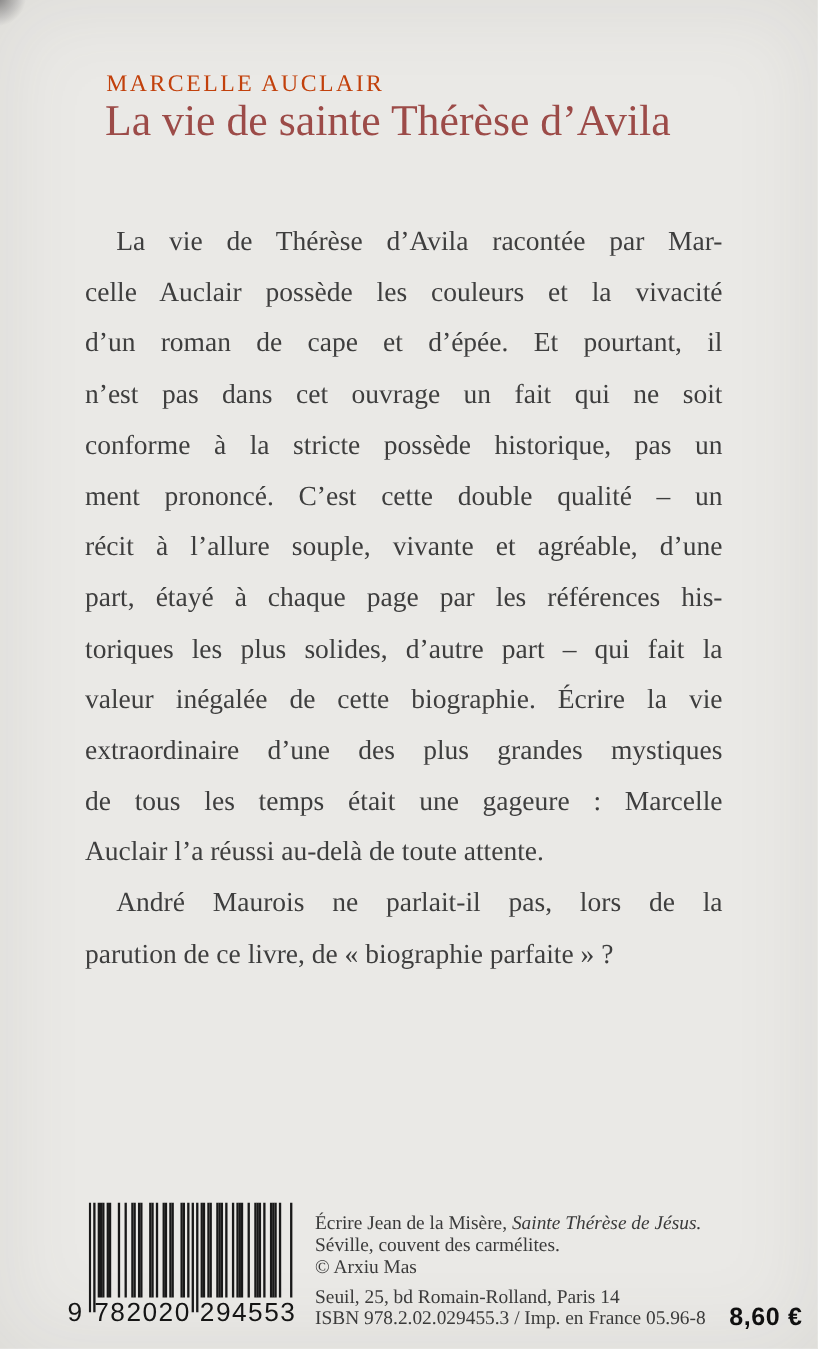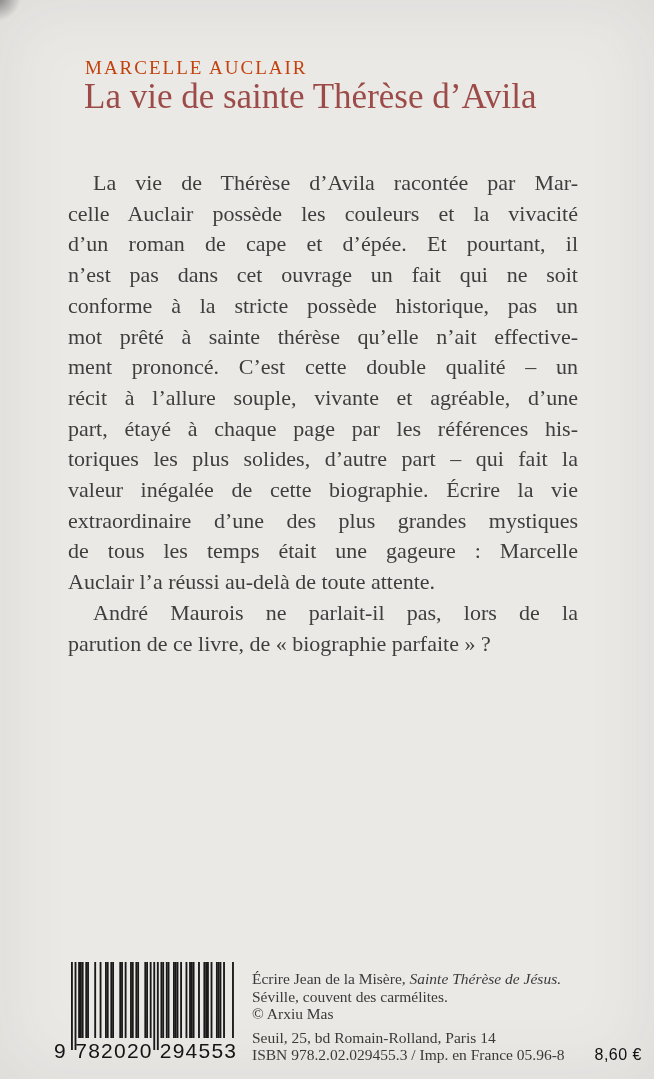--- a/index.html
+++ b/index.html
@@ -25,21 +25,21 @@
   .title{
     position:absolute;left:84px;top:80px;
     font-size:35px;line-height:34px;
     color:#9c4b48;
   }
   .blurb{
     position:absolute;left:68px;top:168px;width:510px;
     font-size:22px;line-height:30.7px;
     color:#3e3e3e;
   }
-  .blurb-line{text-align:justify;text-align-last:justify;}
+  .blurb-line{text-align:justify;text-align-last:justify;margin-top:10px;}
   .blurb-line.indent{text-indent:25px;}
   .blurb-line.last{text-align-last:left;}
 
   .barcode{position:absolute;left:55px;top:962px;width:190px;height:112px;}
   .barcode svg{position:absolute;left:16px;top:0;}
   .barcode-digits span{
     position:absolute;top:77px;
     font-family:"Liberation Sans", sans-serif;
     font-size:21px;color:#151515;letter-spacing:1.2px;
   }
@@ -49,40 +49,39 @@
 
   .credits{
     position:absolute;left:252px;top:970px;width:396px;
     font-size:15.5px;line-height:17.5px;color:#3a3a3a;
   }
   .credit-line.publisher{margin-top:6px;}
   .italic{font-style:italic;}
   .isbn-row{display:flex;justify-content:space-between;align-items:center;}
   .price{
     font-family:"Liberation Sans", sans-serif;
-    font-weight:normal;font-size:16px;letter-spacing:.5px;color:#101010;
+    font-weight:bold;font-size:20px;letter-spacing:.5px;color:#101010;
     margin-right:6px;white-space:nowrap;
   }
 </style>
 </head>
 <body>
 
 <div class="page">
 
   <div class="author">MARCELLE AUCLAIR</div>
 
   <div class="title">La vie de sainte Thérèse d’Avila</div>
 
   <div class="blurb" id="blurb">
       <div class="blurb-line indent">La vie de Thérèse d’Avila racontée par Mar-</div>
       <div class="blurb-line">celle Auclair possède les couleurs et la vivacité</div>
       <div class="blurb-line">d’un roman de cape et d’épée. Et pourtant, il</div>
       <div class="blurb-line">n’est pas dans cet ouvrage un fait qui ne soit</div>
       <div class="blurb-line">conforme à la stricte possède historique, pas un</div>
-      <div class="blurb-line">mot prêté à sainte thérèse qu’elle n’ait effective-</div>
       <div class="blurb-line">ment prononcé. C’est cette double qualité – un</div>
       <div class="blurb-line">récit à l’allure souple, vivante et agréable, d’une</div>
       <div class="blurb-line">part, étayé à chaque page par les références his-</div>
       <div class="blurb-line">toriques les plus solides, d’autre part – qui fait la</div>
       <div class="blurb-line">valeur inégalée de cette biographie. Écrire la vie</div>
       <div class="blurb-line">extraordinaire d’une des plus grandes mystiques</div>
       <div class="blurb-line">de tous les temps était une gageure : Marcelle</div>
       <div class="blurb-line last">Auclair l’a réussi au-delà de toute attente.</div>
       <div class="blurb-line indent">André Maurois ne parlait-il pas, lors de la</div>
       <div class="blurb-line last">parution de ce livre, de « biographie parfaite » ?</div>

